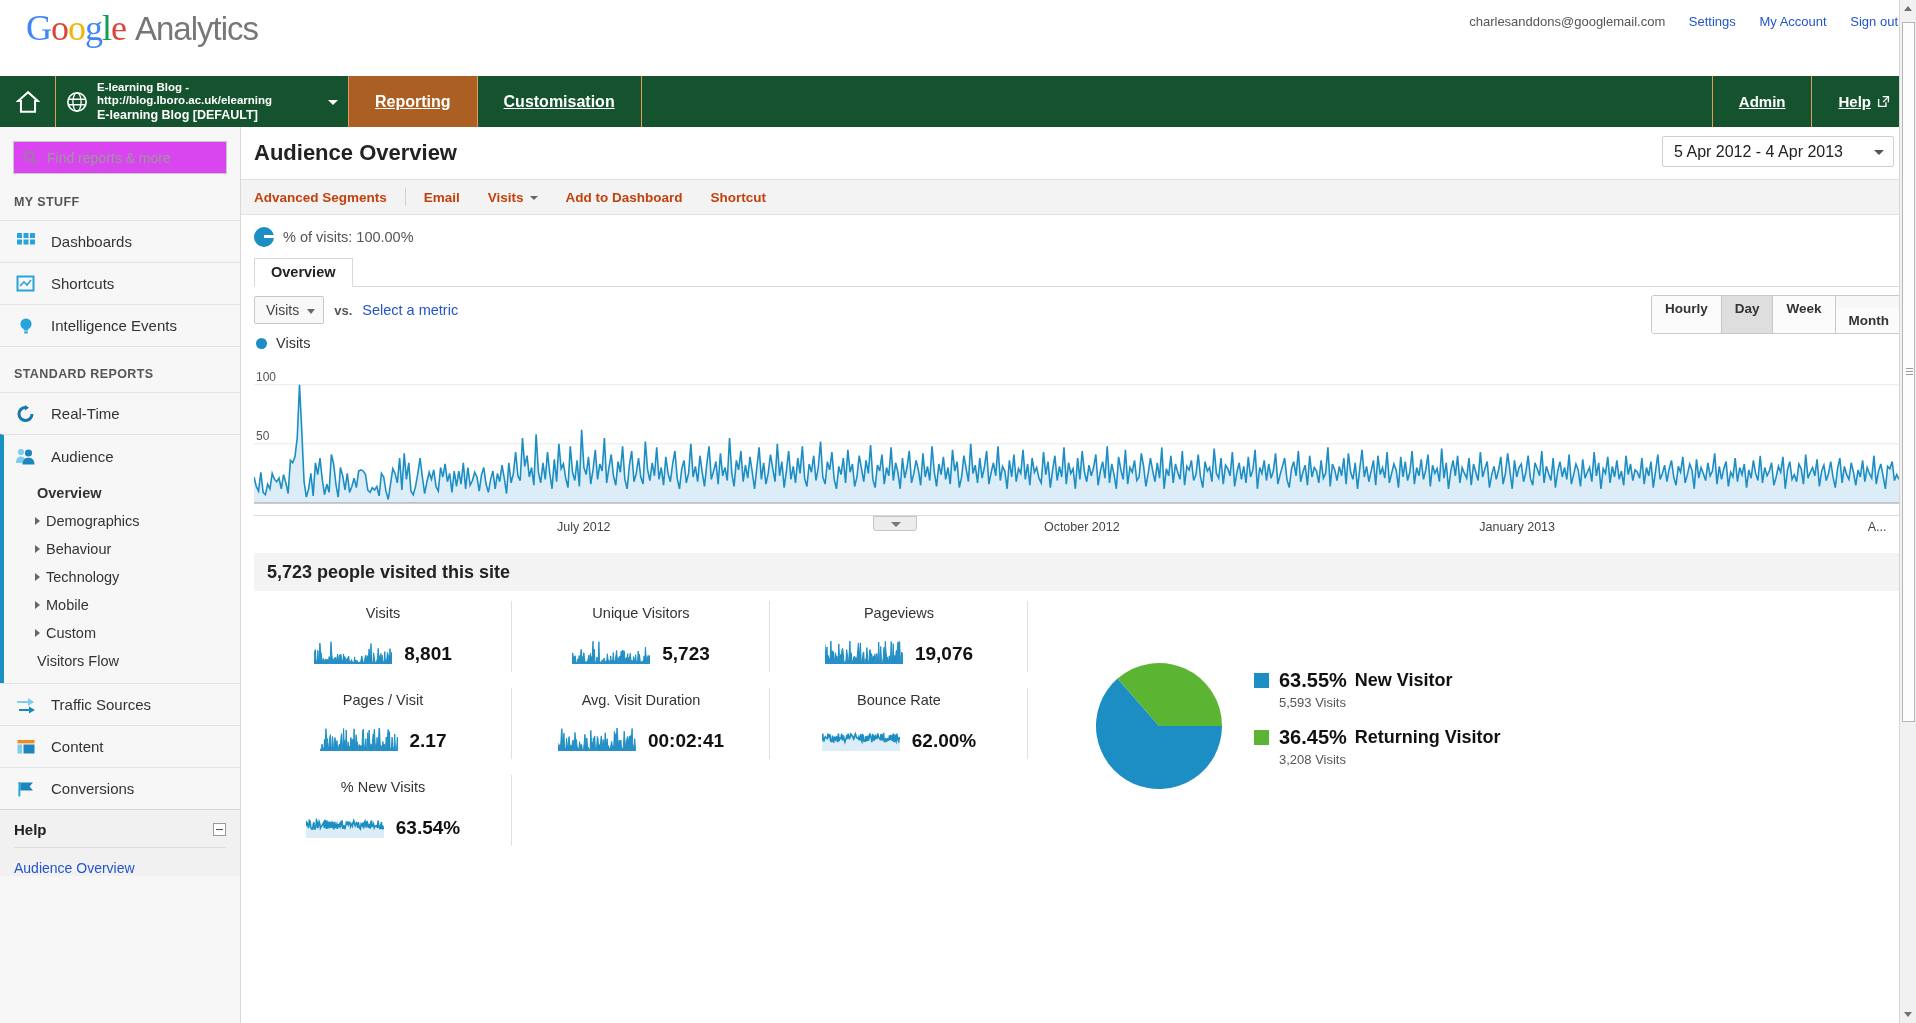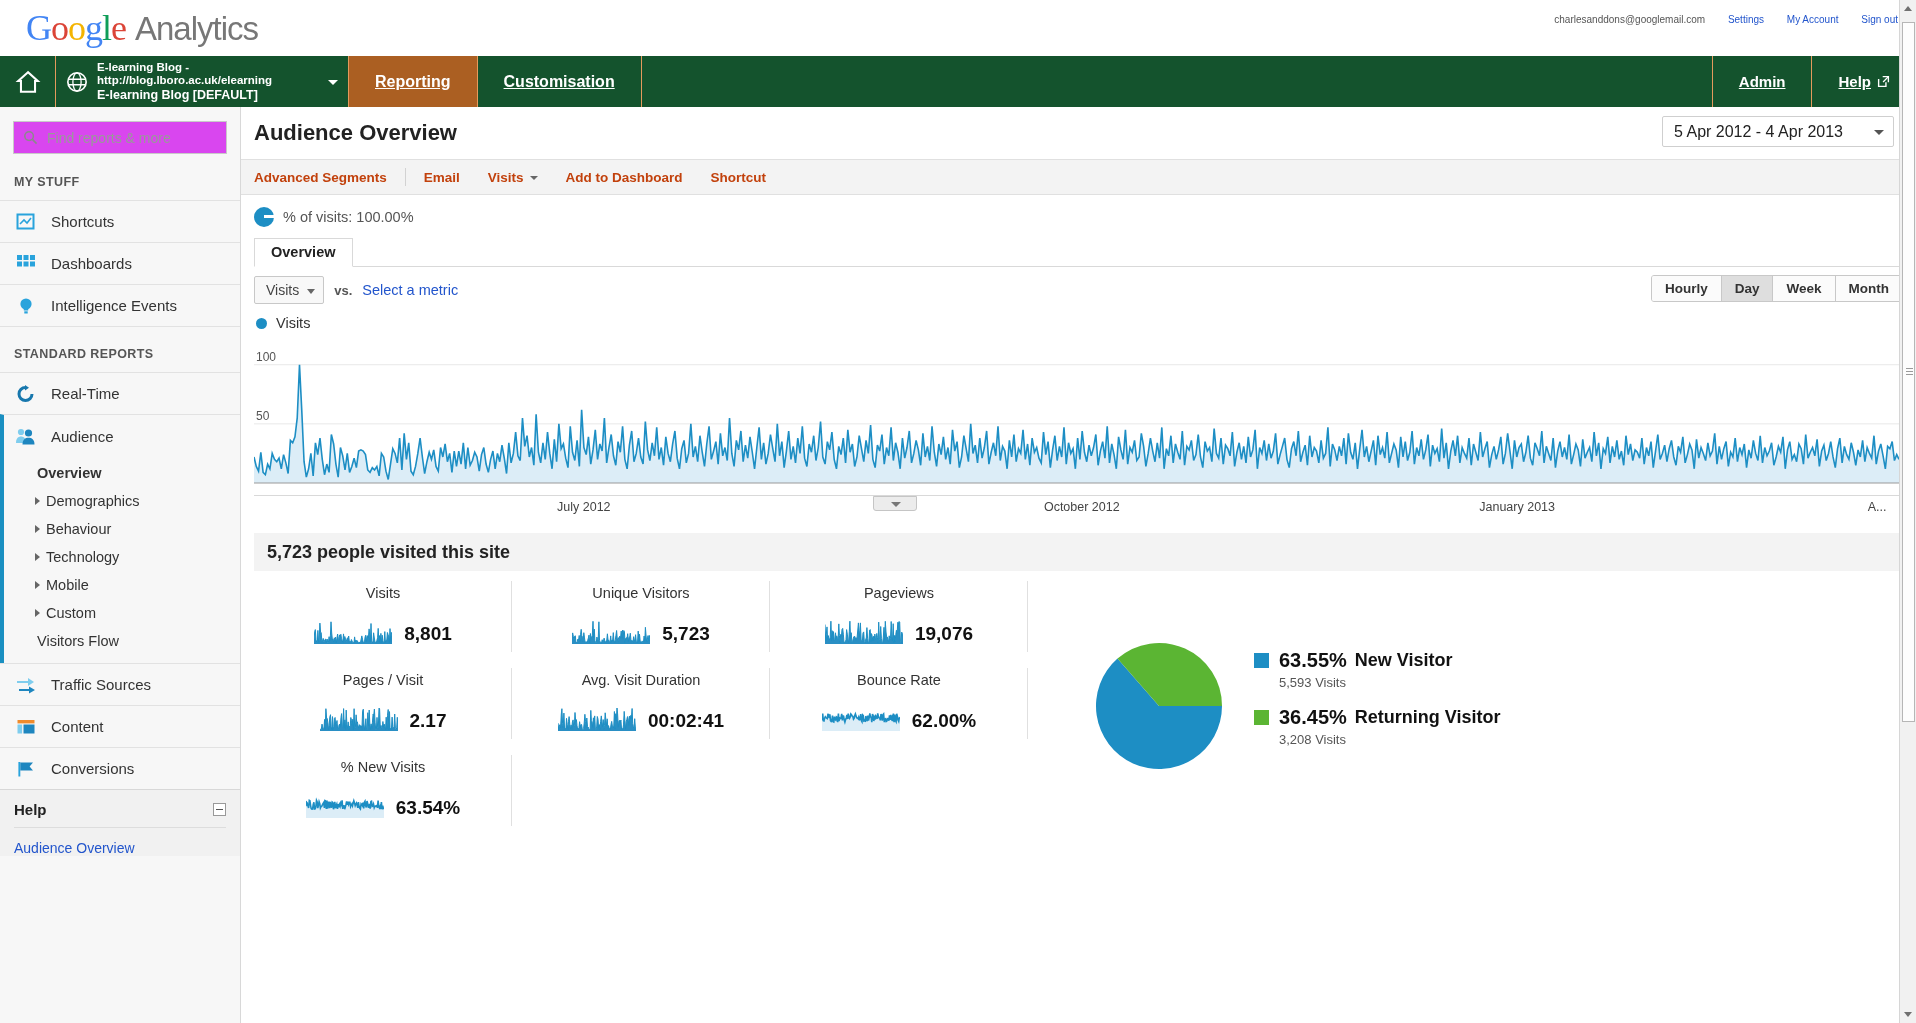--- a/index.html
+++ b/index.html
@@ -4,27 +4,27 @@
 <style>
   * { box-sizing: border-box; margin:0; padding:0; }
   html,body{
     width:1916px; height:1023px; overflow:hidden;
     font-family:"Liberation Sans", sans-serif;
     background:#fff; color:#333;
   }
   .page{ position:relative; width:1916px; height:1023px; overflow:hidden; }
 
   
-  .topbar{ height:56px; position:relative; background:#fff; }
+  .topbar{ height:76px; position:relative; background:#fff; }
   .ga-logo{ position:absolute; left:26px; top:7px; font-size:36px; letter-spacing:-1px; white-space:nowrap;}
   .ga-logo .g1{color:#4285F4}.ga-logo .o1{color:#DB4437}.ga-logo .o2{color:#F4B400}
   .ga-logo .g2{color:#4285F4}.ga-logo .l1{color:#0F9D58}.ga-logo .e1{color:#DB4437}
   .ga-logo span{font-family:"Liberation Serif", serif; font-weight:400;}
   .ga-logo .analytics{ color:#777; font-family:"Liberation Sans", sans-serif; font-weight:300; font-size:33px; margin-left:9px;}
-  .acct{ position:absolute; right:18px; top:14px; font-size:10px; color:#444; white-space:nowrap;}
+  .acct{ position:absolute; right:18px; top:14px; font-size:13px; color:#444; white-space:nowrap;}
   .acct a{ color:#2255cc; text-decoration:none; margin-left:20px;}
   .acct .email{ color:#555; }
 
   
   .orangebar{ height:51px; background:#14532d; display:flex; align-items:stretch; position:relative;}
   .ob-home{ width:56px; display:flex; align-items:center; justify-content:center; border-right:1px solid #e49a5d;}
   .ob-home svg{ width:26px; height:26px; }
   .acct-sel{ width:293px; border-right:1px solid #e49a5d; display:flex; align-items:center; padding:0 10px; position:relative; cursor:pointer;}
   .globe{ width:22px; height:22px; flex:0 0 22px; margin-right:9px;}
   .acct-txt{ line-height:1.18; color:#fff; font-size:12.5px; font-weight:bold; overflow:hidden;}
@@ -108,21 +108,21 @@
                display:flex; align-items:center; padding:0 24px 0 11px; font-size:14px; color:#444;
                position:relative; cursor:pointer;}
   .metric-sel .cd{ position:absolute; right:8px; top:12px; width:0;height:0;
                    border-left:4px solid transparent;border-right:4px solid transparent;border-top:5px solid #666;}
   .vs{ font-size:13px; color:#555; margin:0 10px; font-weight:bold;}
   .selmetric{ font-size:14.5px; color:#2255cc; cursor:pointer;}
   .granularity{ position:absolute; right:0; top:8px; display:flex; border:1px solid #c8c8c8; border-radius:3px;
                 overflow:hidden; background:#f7f7f7;}
   .gr{ padding:5px 13px; font-size:13.5px; font-weight:bold; color:#333; border-right:1px solid #c8c8c8;
        background:#fbfbfb; cursor:pointer;}
-  .gr:last-child{ border-right:none; }
+  .gr:last-child{ border-right:none;margin-top:12px; }
   .gr.active{ background:#dedede; }
 
   
   .chart-wrap{ margin:0 13px; position:relative; }
   .legend-line{ display:flex; align-items:center; padding:2px 0 4px 2px; }
   .legend-dot{ width:11px;height:11px;border-radius:50%;background:#1d8ec4; margin-right:9px;}
   .legend-line span{ font-size:14.5px; color:#333; }
   .chartbox{ position:relative; height:160px; }
   .chartbox svg{ display:block; }
   .ylab{ position:absolute; left:2px; font-size:12px; color:#555; }
@@ -232,39 +232,39 @@
           </svg>
           <input type="text" placeholder="Find reports &amp; more" style="">
         </div>
       </div>
 
       <div class="sec-hd">MY STUFF</div>
 
       <div class="nav-item">
         <span class="ico">
           <svg width="20" height="20" viewBox="0 0 20 20">
-            <rect x="1.5" y="2.5" width="16" height="14" fill="none" stroke="#29a3dc" stroke-width="2"></rect>
-            <path d="M4 12 L8 8 L11 11 L15 6" fill="none" stroke="#29a3dc" stroke-width="1.6"></path>
-          </svg>
-        </span>
-        <span>Shortcuts</span>
-      </div>
-
-      <div class="nav-item">
-        <span class="ico">
-          <svg width="20" height="20" viewBox="0 0 20 20">
             <rect x="1" y="1" width="5" height="5" fill="#29a3dc"></rect>
               <rect x="7.5" y="1" width="5" height="5" fill="#29a3dc"></rect>
               <rect x="14" y="1" width="5" height="5" fill="#29a3dc"></rect>
             <rect x="1" y="7.5" width="5" height="5" fill="#29a3dc"></rect>
               <rect x="7.5" y="7.5" width="5" height="5" fill="#29a3dc"></rect>
               <rect x="14" y="7.5" width="5" height="5" fill="#29a3dc"></rect>
           </svg>
         </span>
         <span>Dashboards</span>
+      </div>
+
+      <div class="nav-item">
+        <span class="ico">
+          <svg width="20" height="20" viewBox="0 0 20 20">
+            <rect x="1.5" y="2.5" width="16" height="14" fill="none" stroke="#29a3dc" stroke-width="2"></rect>
+            <path d="M4 12 L8 8 L11 11 L15 6" fill="none" stroke="#29a3dc" stroke-width="1.6"></path>
+          </svg>
+        </span>
+        <span>Shortcuts</span>
       </div>
 
       <div class="nav-item">
         <span class="ico">
           <svg width="20" height="20" viewBox="0 0 20 20">
             <circle cx="10" cy="8" r="5.6" fill="#29a3dc"></circle>
             <rect x="7.8" y="12.5" width="4.4" height="2" fill="#29a3dc"></rect>
             <rect x="8.3" y="15.3" width="3.4" height="2.2" fill="#29a3dc"></rect>
           </svg>
         </span>

